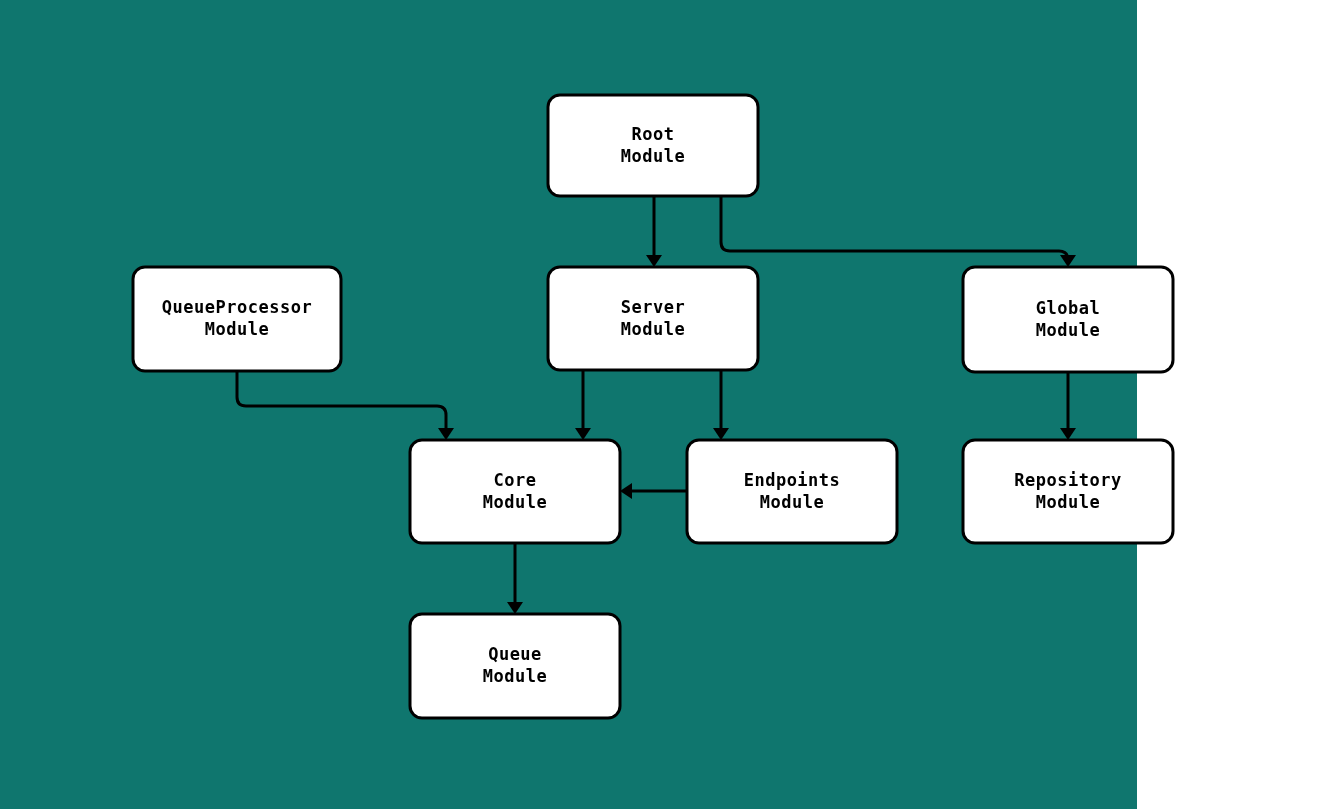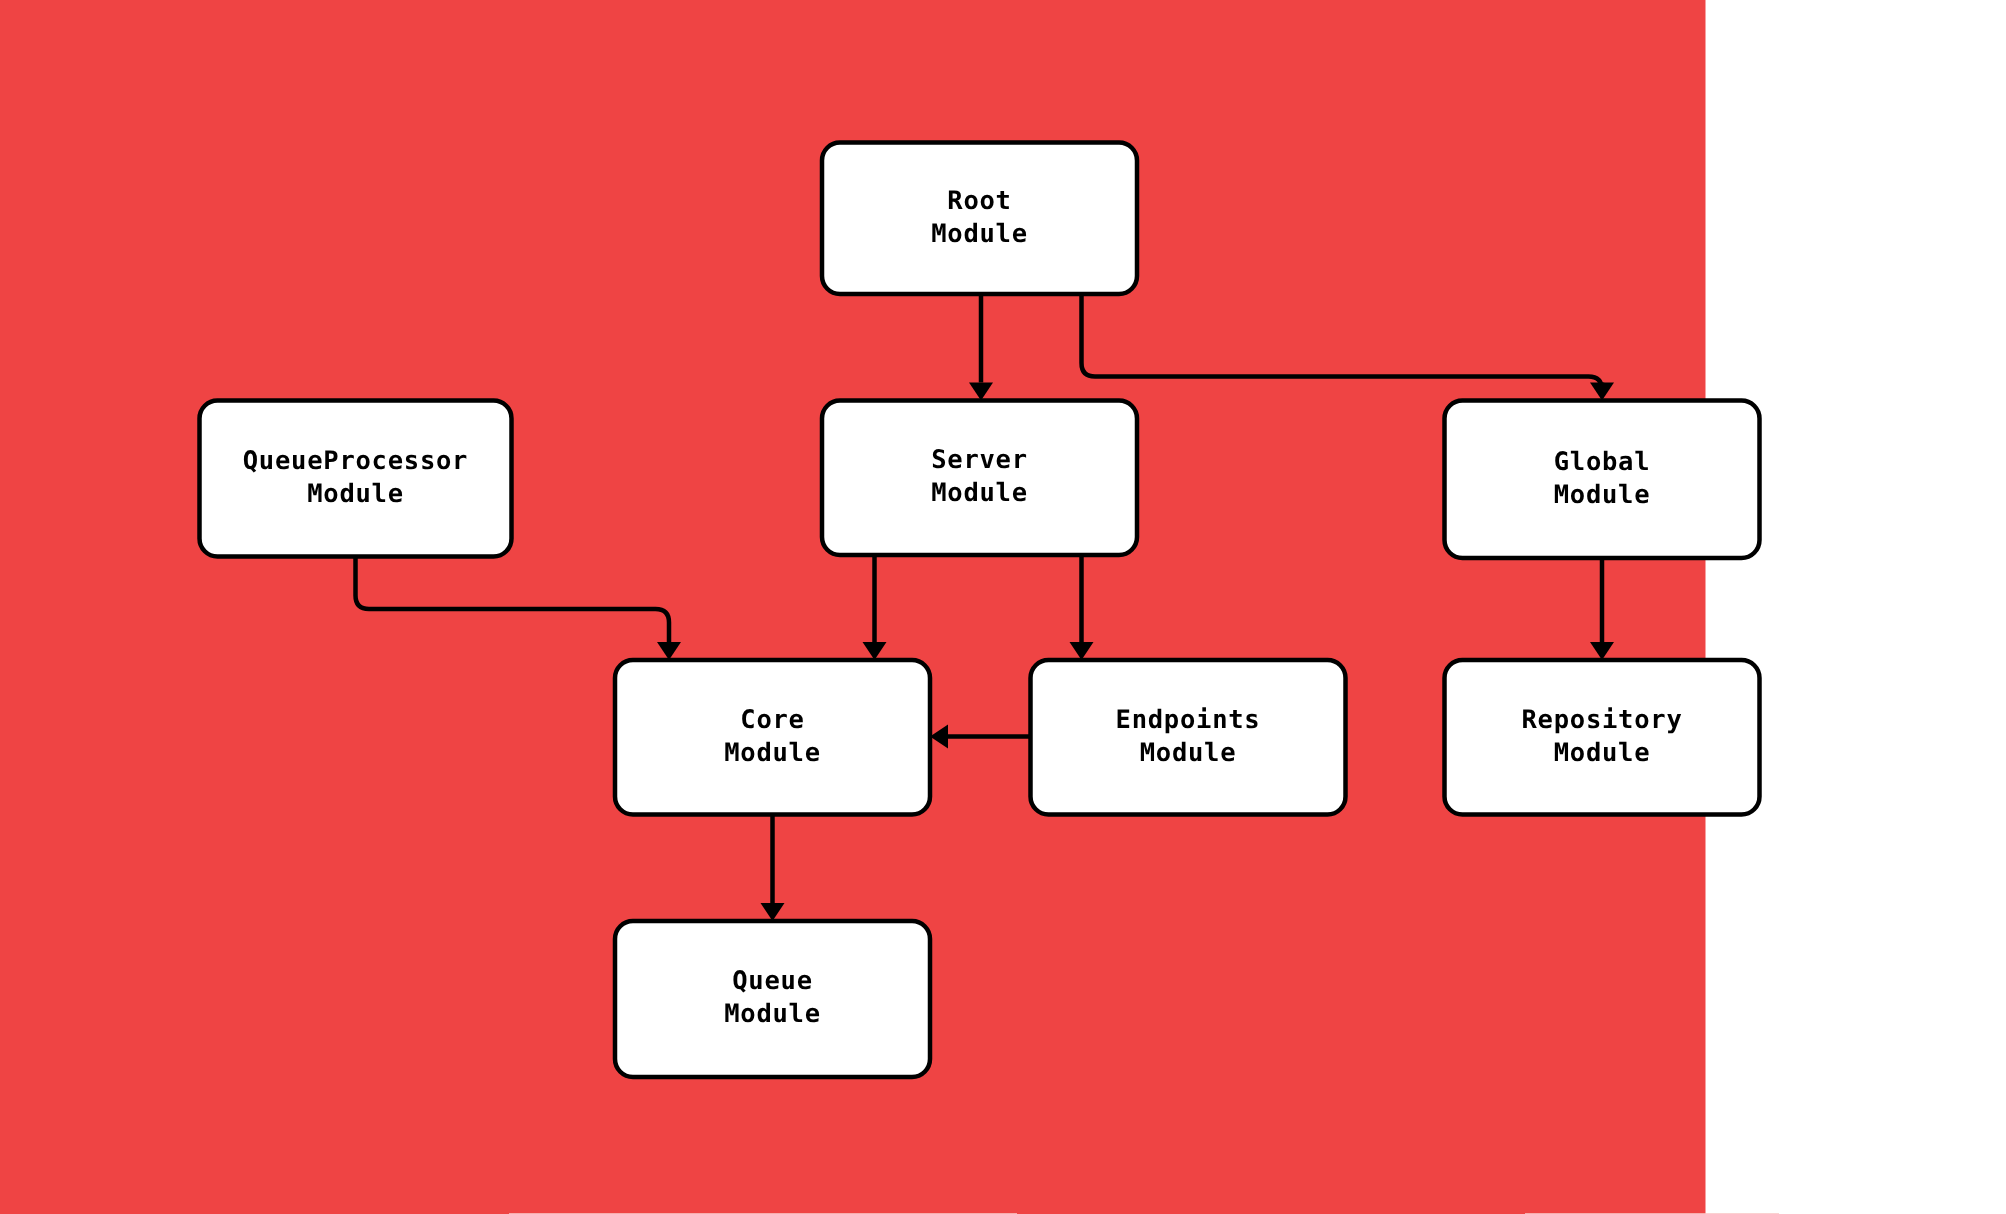--- a/index.html
+++ b/index.html
@@ -11,21 +11,21 @@
   body {
     width: 1337px;
     height: 809px;
     overflow: hidden;
     font-family: "DejaVu Sans Mono", "Liberation Mono", monospace;
   }
   #diagram-root {
     position: relative;
     width: 1137px;
     height: 809px;
-    background: #ef4444;
+    background: #0f766e;
   }
   #diagram-svg {
     position: absolute;
     top: 0;
     left: 0;
     width: 1337px;
     height: 809px;
     display: block;
   }
   .node-box {

